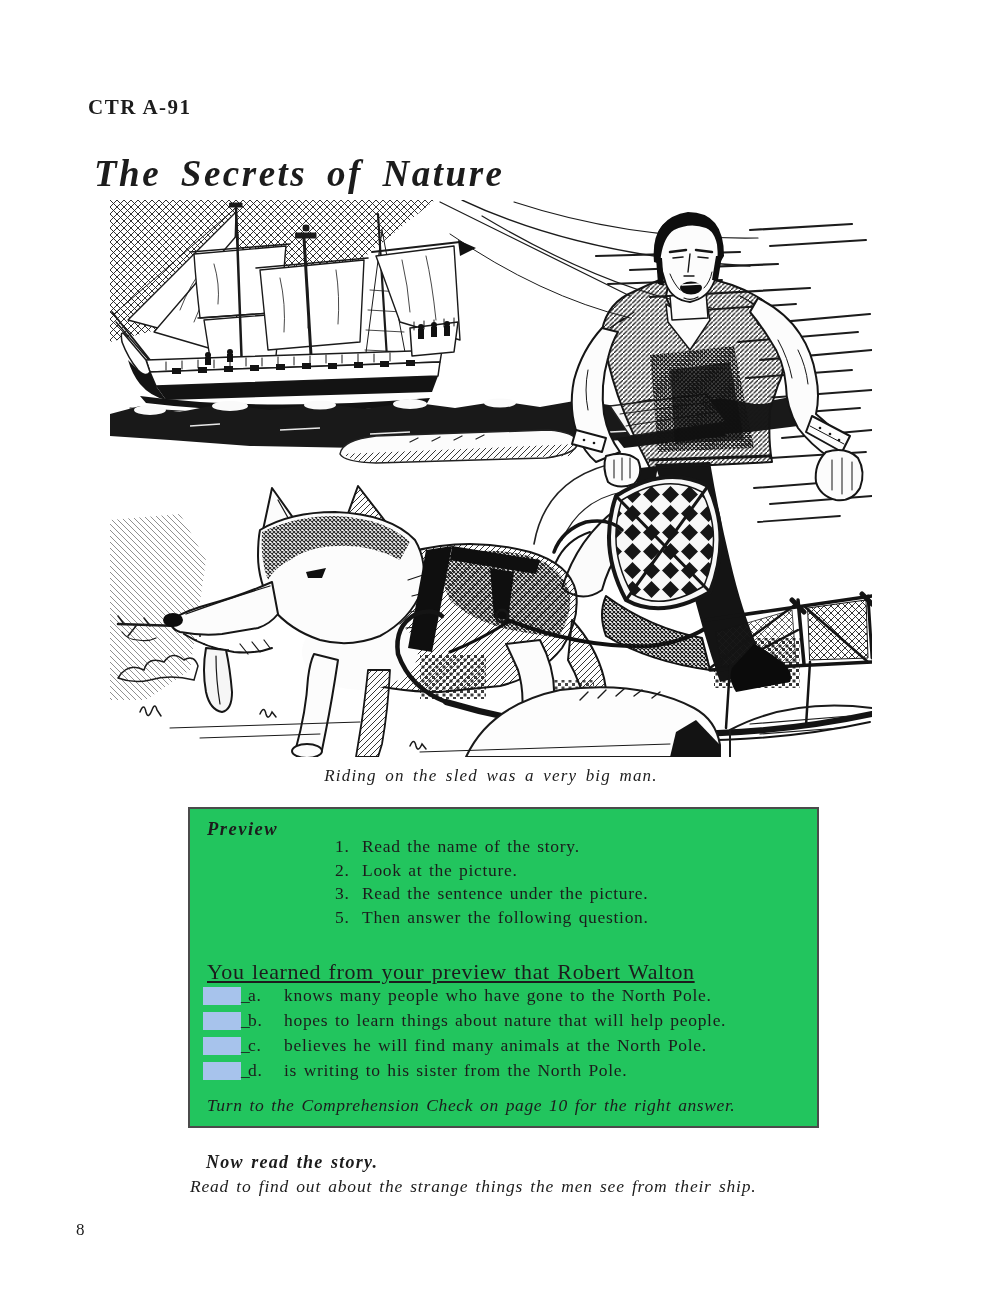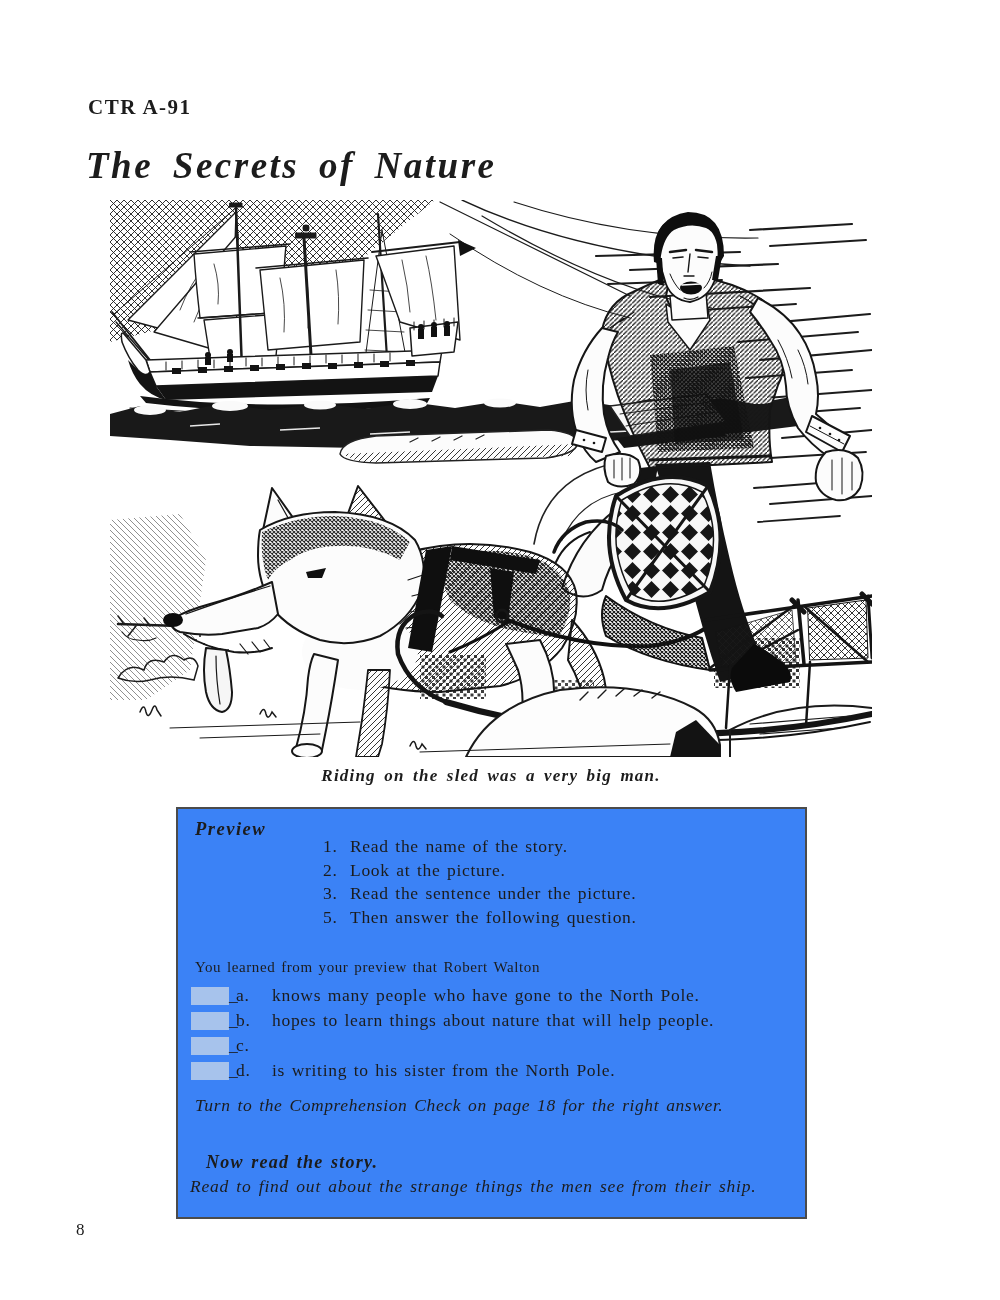--- a/index.html
+++ b/index.html
@@ -4,33 +4,33 @@
 <style>
   html,body{margin:0;padding:0;}
   body{
     width:1000px;height:1300px;position:relative;background:#ffffff;
     font-family:"Liberation Serif","DejaVu Serif",serif;color:#1c1c1c;
     overflow:hidden;
   }
   .abs{position:absolute;}
   .code{left:88px;top:95px;font-size:21px;font-weight:bold;letter-spacing:1.5px;}
   .title{left:86px;top:144px;font-size:37px;font-weight:bold;font-style:italic;
-         letter-spacing:2.5px;word-spacing:8px;margin:0;}
+         letter-spacing:2.5px;word-spacing:8px;margin:8px;}
   .art{left:110px;top:200px;width:762px;height:557px;}
   .art svg{display:block;}
   .caption{left:110px;top:766px;width:762px;text-align:center;font-style:italic;
-           font-size:17px;letter-spacing:1.2px;word-spacing:3px;font-weight:bold;}
-  .pbox{left:176px;top:807px;width:631px;height:412px;border:2px solid #4b4b4b;
-        box-sizing:border-box;background:#3b82f6;}
+           font-size:17px;letter-spacing:1.2px;word-spacing:3px;}
+  .pbox{left:188px;top:807px;width:631px;height:321px;border:2px solid #4b4b4b;
+        box-sizing:border-box;background:#22c55e;}
   .plabel{left:17px;top:10px;font-size:18.5px;font-weight:bold;font-style:italic;
           letter-spacing:1.5px;}
   .steps{left:129px;top:10px;list-style:none;margin:16px;padding:0;}
   .steps li{line-height:23.7px;font-size:17.5px;letter-spacing:0.7px;word-spacing:1.5px;}
   .steps .num{display:inline-block;width:27px;}
-  .question{left:17px;top:150px;font-size:15px;letter-spacing:0.6px;word-spacing:1.5px;}
+  .question{left:17px;top:150px;font-size:22px;letter-spacing:0.6px;word-spacing:1.5px;text-decoration:underline;}
   .options{left:13px;top:174px;}
   .opt{height:25px;display:flex;align-items:center;font-size:17.5px;
        letter-spacing:0.7px;word-spacing:1.5px;}
   .hl{display:inline-block;width:38px;height:18px;background:#a7c3ec;}
   .us{width:7px;display:inline-block;}
   .letter{display:inline-block;width:36px;}
   .turn{left:17px;top:286px;font-style:italic;font-size:17.5px;letter-spacing:0.6px;
         word-spacing:2px;}
   .nowread{left:206px;top:1152px;font-size:18px;font-weight:bold;font-style:italic;
            letter-spacing:1.2px;word-spacing:2px;}
@@ -359,26 +359,27 @@
     <div class="opt">
       <span class="hl" style="background-color: rgb(167, 195, 236);"></span>
         <span class="us">_</span>
         <span class="letter">b.</span>
         <span>hopes to learn things about nature that will help people.</span>
     </div>
     <div class="opt">
       <span class="hl" style="background-color: rgb(167, 195, 236);"></span>
         <span class="us">_</span>
         <span class="letter">c.</span>
+        <span>believes he will find many animals at the North Pole.</span>
     </div>
     <div class="opt">
       <span class="hl" style="background-color: rgb(167, 195, 236);"></span>
         <span class="us">_</span>
         <span class="letter">d.</span>
         <span>is writing to his sister from the North Pole.</span>
     </div>
   </div>
-  <div class="abs turn">Turn to the Comprehension Check on page 18 for the right answer.</div>
+  <div class="abs turn">Turn to the Comprehension Check on page 10 for the right answer.</div>
 </div>
 
 <div class="abs nowread">Now read the story.</div>
 <div class="abs readhint">Read to find out about the strange things the men see from their ship.</div>
 <div class="abs pagenum">8</div>
 
 </body></html>

